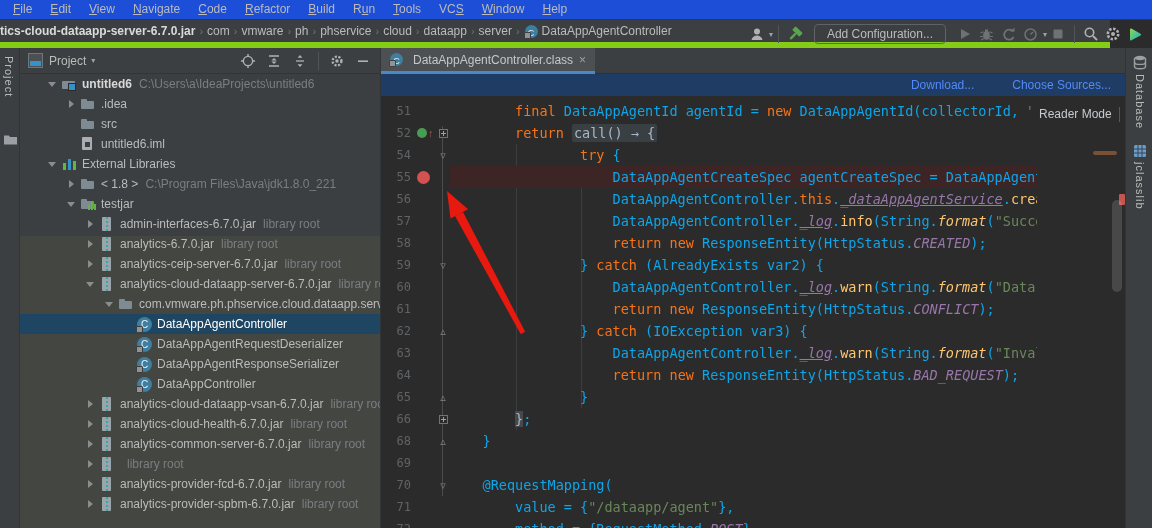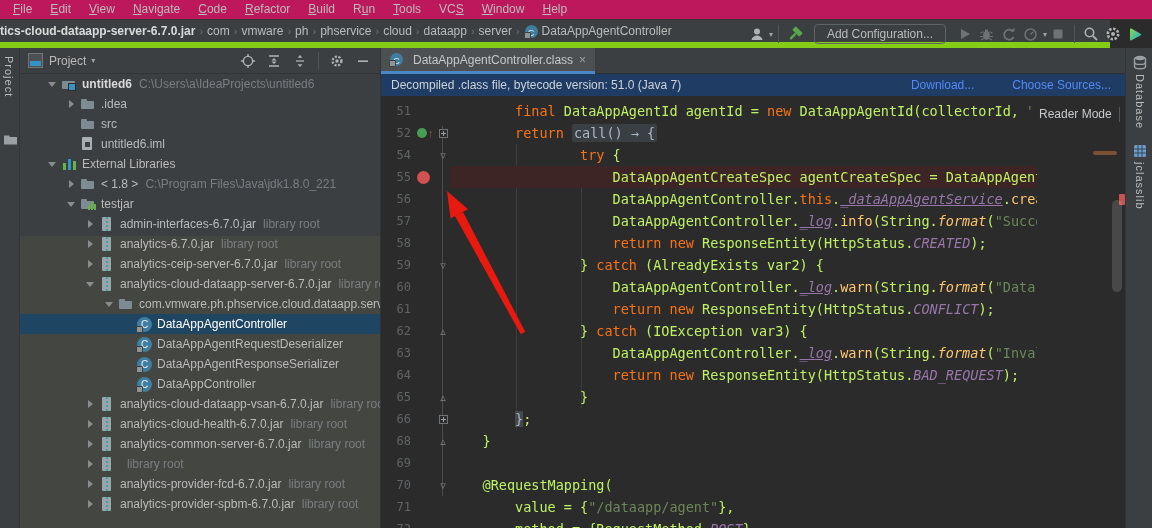--- a/index.html
+++ b/index.html
@@ -1,20 +1,20 @@
 <!DOCTYPE html>
 <html><head>
 <meta charset="utf-8">
 <style>
   html,body{margin:0;padding:0;background:#2B2B2B;}
   #app{position:relative;width:1152px;height:528px;overflow:hidden;
        font-family:"Liberation Sans",sans-serif;font-size:12px;color:#BBBBBB;
        background:#2B2B2B;-webkit-font-smoothing:antialiased;}
   
-  .menubar{position:absolute;left:0;top:0;width:1152px;height:20px;background:#be185d;
+  .menubar{position:absolute;left:0;top:0;width:1152px;height:20px;background:#1d4ed8;
            border-bottom:1px solid #343638;display:flex;align-items:center;padding-left:4px;box-sizing:border-box;}
   .menu-item{padding:0 9px;line-height:19px;color:#BBBBBB;cursor:default;}
   .menu-item u{text-decoration:underline;}
   .toolbar{position:absolute;left:0;top:20px;width:1110px;height:28px;background:#3C3F41;
            border-bottom:6px solid #84cc16;display:flex;align-items:center;box-sizing:border-box;}
   .crumbs{display:flex;align-items:center;white-space:nowrap;overflow:hidden;}
   .crumb{color:#BBBBBB;}
   .crumb.first{color:#DADADA;font-weight:bold;}
   .crumb-sep{color:#6E7377;padding:0 4px;font-size:11px;}
   .tb-right{position:absolute;right:6px;top:20px;height:28px;display:flex;align-items:center;}
@@ -89,21 +89,21 @@
   .g-circle{width:10px;height:10px;border-radius:50%;background:#499C54;display:inline-block;}
   .g-arrow{color:#A85B50;font-size:11px;font-weight:bold;margin-left:1px;line-height:10px;}
   .gfold{position:absolute;left:55px;top:0;width:14px;height:22px;display:flex;align-items:center;justify-content:center;color:#7F8487;font-size:11px;}
   .fold-plus{width:9px;height:9px;border:1px solid #6F7375;box-sizing:border-box;position:relative;background:#2B2B2B;}
   .fold-plus::before{content:"";position:absolute;left:1px;right:1px;top:3px;height:1px;background:#9DA0A2;}
   .fold-plus::after{content:"";position:absolute;top:1px;bottom:1px;left:3px;width:1px;background:#9DA0A2;}
   .ltext{position:absolute;left:69px;right:0;top:0;height:22px;
          font:13.5px/22px "DejaVu Sans Mono",monospace;white-space:pre;color:#A9B7C6;}
   .cline.hl .ltext{background:#3D2525;}
   .tk-kw{color:#f97316;}
-  .tk-pl{color:#bef264;margin-top:24px;}
+  .tk-pl{color:#0ea5e9;margin-top:24px;}
   .tk-str{color:#6A8759;}
   .tk-mth{color:#FFC66D;}
   .tk-smth{color:#FFC66D;font-style:italic;}
   .tk-fld{color:#9876AA;font-style:italic;text-decoration:underline;}
   .tk-cst{color:#9876AA;font-style:italic;}
   .tk-lnk{color:#A9B7C6;text-decoration:underline;}
   .tk-fold{background:#3A3F43;border-radius:2px;padding:1px 2px;color:#A9B7C6;}
   .tk-brh{background:#45494C;color:#A9B7C6;}
   .guide{position:absolute;width:1px;background:#3A3E41;}
   .gutter-guide{position:absolute;width:1px;background:#4A4C4E;}
@@ -420,21 +420,20 @@
 
   <div class="tabstrip">
     <div class="tab">
       <span class="ic ic-class" style="width:13px;height:13px;"><span style="font-size:9px;line-height:13px;">C</span></span>
       <span class="tab-title">DataAppAgentController.class</span>
       <span class="tab-close">×</span>
     </div>
   </div>
 
   <div class="banner">
-    <span class="banner-msg">Decompiled .class file, bytecode version: 51.0 (Java 7)</span>
     <span class="banner-links">
       <a class="banner-link">Download...</a>
       <a class="banner-link">Choose Sources...</a>
     </span>
   </div>
 
   <div class="code">
     <div class="gutter-guide" style="left:61px;top:30px;height:370px;"></div>
     <div class="guide" style="left:135px;top:48px;height:286px;"></div>
     <div class="guide" style="left:200px;top:70px;height:242px;"></div>

